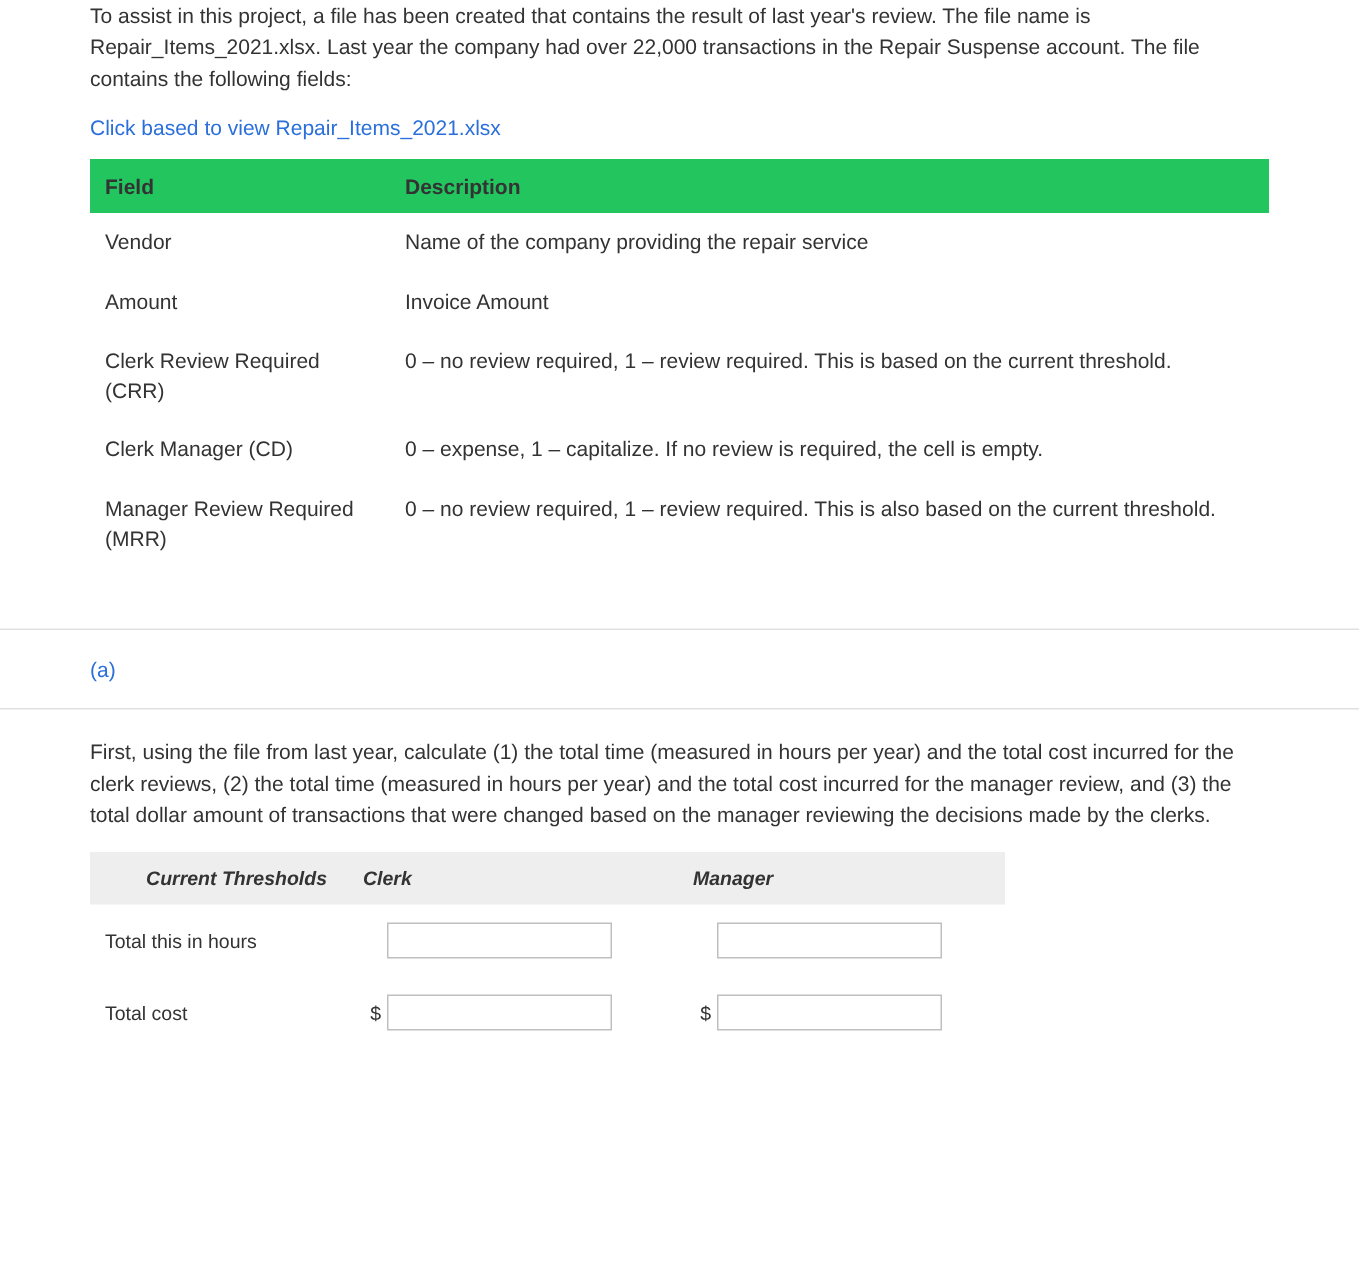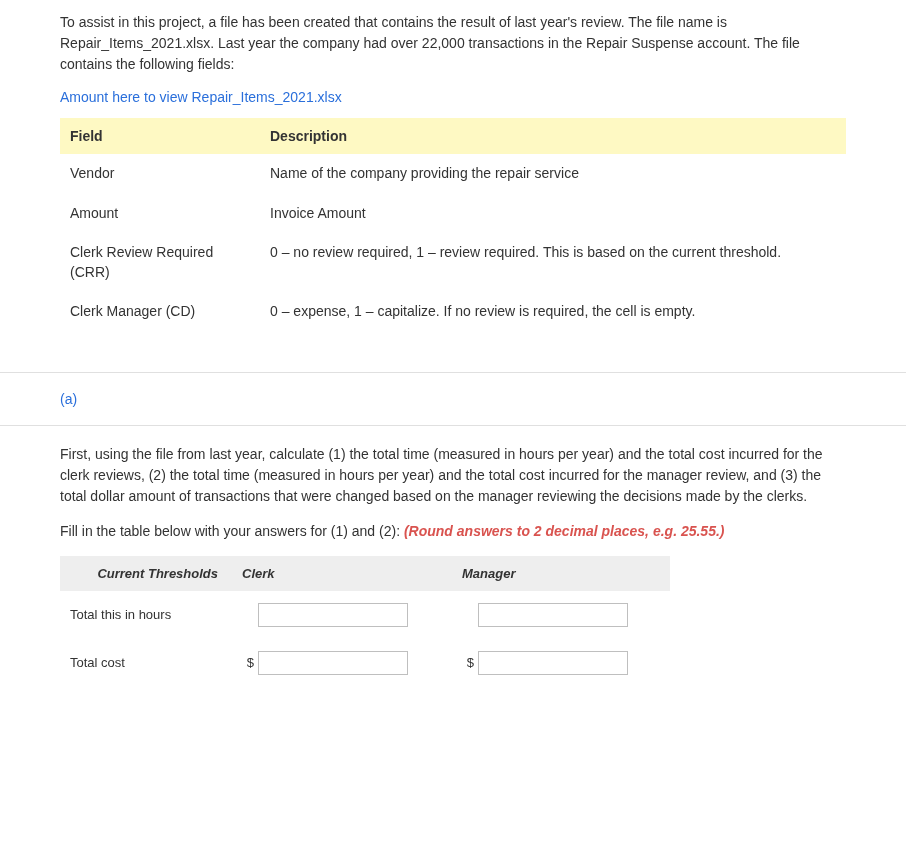--- a/index.html
+++ b/index.html
@@ -6,28 +6,28 @@
   body {
     margin: 0;
     padding: 0;
     font-family: "Helvetica Neue", Helvetica, Arial, sans-serif;
     font-size: 14px;
     color: #333;
     background: #fff;
     width: 906px;
   }
   .container { padding: 0 0 20px 0; }
-  .intro { padding: 12px 60px 8px 60px; line-height: 1.5; color: #333; }
+  .intro { padding: 0 60px 8px 60px; line-height: 1.5; color: #333; }
   .link { color: #2a6fdb; cursor: pointer; padding: 4px 60px 10px 60px; line-height: 1.5; }
 
   .table-block { padding: 0 60px 30px 60px; }
   table.fields { width: 100%; border-collapse: collapse; }
   table.fields th {
     text-align: left;
-    background: #fef9c3;
+    background: #22c55e;
     font-weight: 700;
     padding: 10px 10px;
     font-size: 14px;
   }
   table.fields td {
     padding: 10px 10px;
     vertical-align: top;
     line-height: 1.4;
   }
   table.fields td.fcol { width: 200px; }
@@ -67,21 +67,21 @@
     font-size: 13px;
   }
 </style>
 </head>
 <body>
 
 <div class="container">
 
   <div class="intro">To assist in this project, a file has been created that contains the result of last year's review. The file name is Repair_Items_2021.xlsx. Last year the company had over 22,000 transactions in the Repair Suspense account. The file contains the following fields:</div>
 
-  <div class="link">Amount here to view Repair_Items_2021.xlsx</div>
+  <div class="link">Click based to view Repair_Items_2021.xlsx</div>
 
   <div class="table-block">
     <table class="fields">
       <thead>
         <tr>
           <th class="fcol">Field</th>
           <th>Description</th>
         </tr>
       </thead>
       <tbody>
@@ -94,32 +94,33 @@
           <td>Invoice Amount</td>
         </tr>
         <tr>
           <td class="fcol">Clerk Review Required (CRR)</td>
           <td>0 – no review required, 1 – review required. This is based on the current threshold.</td>
         </tr>
         <tr>
           <td class="fcol">Clerk Manager (CD)</td>
           <td>0 – expense, 1 – capitalize. If no review is required, the cell is empty.</td>
         </tr>
+        <tr>
+          <td class="fcol">Manager Review Required (MRR)</td>
+          <td>0 – no review required, 1 – review required. This is also based on the current threshold.</td>
+        </tr>
       </tbody>
     </table>
   </div>
 
   <div class="part-label">(a)</div>
 
   <div class="inner">
     <div class="para">First, using the file from last year, calculate (1) the total time (measured in hours per year) and the total cost incurred for the clerk reviews, (2) the total time (measured in hours per year) and the total cost incurred for the manager review, and (3) the total dollar amount of transactions that were changed based on the manager reviewing the decisions made by the clerks.</div>
 
-    <div class="para">
-      <span>Fill in the table below with your answers for (1) and (2): </span><span class="hint">(Round answers to 2 decimal places, e.g. 25.55.)</span>
-    </div>
 
     <table class="answers">
       <thead>
         <tr>
           <th class="left" style="width:170px">Current Thresholds</th>
           <th style="width:220px">Clerk</th>
           <th style="width:220px">Manager</th>
         </tr>
       </thead>
       <tbody>

